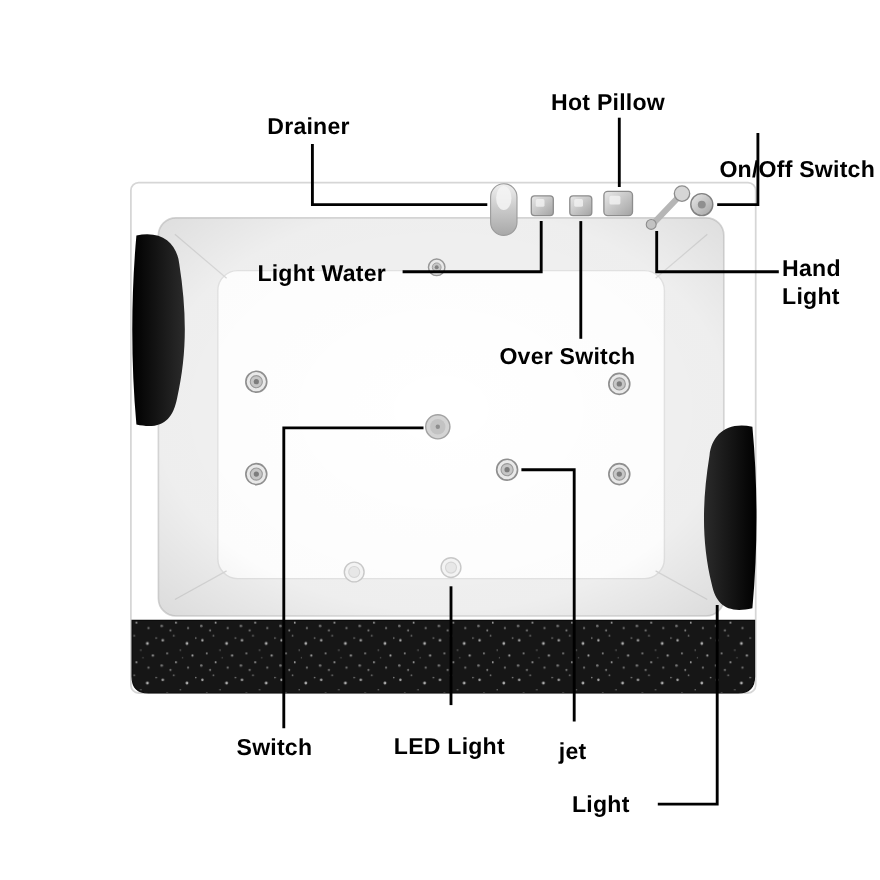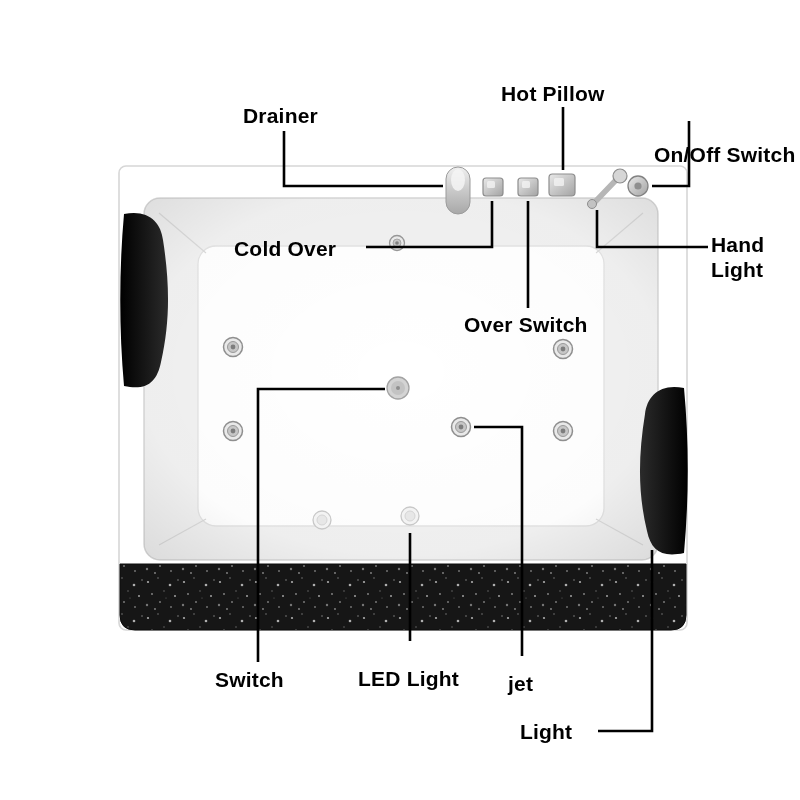--- a/index.html
+++ b/index.html
@@ -193,23 +193,23 @@
       <path d="M 598,731 L 652,731 L 652,550"></path>
     </g>
   </svg>
 
   <div class="label" style="left:243px; top:103px;">Drainer</div>
 
   <div class="label" style="left:501px; top:81px;">Hot Pillow</div>
 
   <div class="label" style="left:654px; top:94px;margin-top:48px;">On/Off Switch</div>
 
-  <div class="label" style="left:234px; top:236px;">Cold Over</div>
-
-  <div class="label" style="left:464px; top:312px;">Over Switch</div>
+  <div class="label" style="left:234px; top:236px;">Light Water</div>
+
+  <div class="label" style="left:454px; top:312px;">Over Switch</div>
 
   <div class="label wrap" style="left:711px; top:232px; width:90px;">Hand Light</div>
 
   <div class="label" style="left:215px; top:667px;">Switch</div>
 
   <div class="label" style="left:358px; top:666px;">LED Light</div>
 
   <div class="label" style="left:508px; top:671px;">jet</div>
 
   <div class="label" style="left:520px; top:719px;">Light</div>

